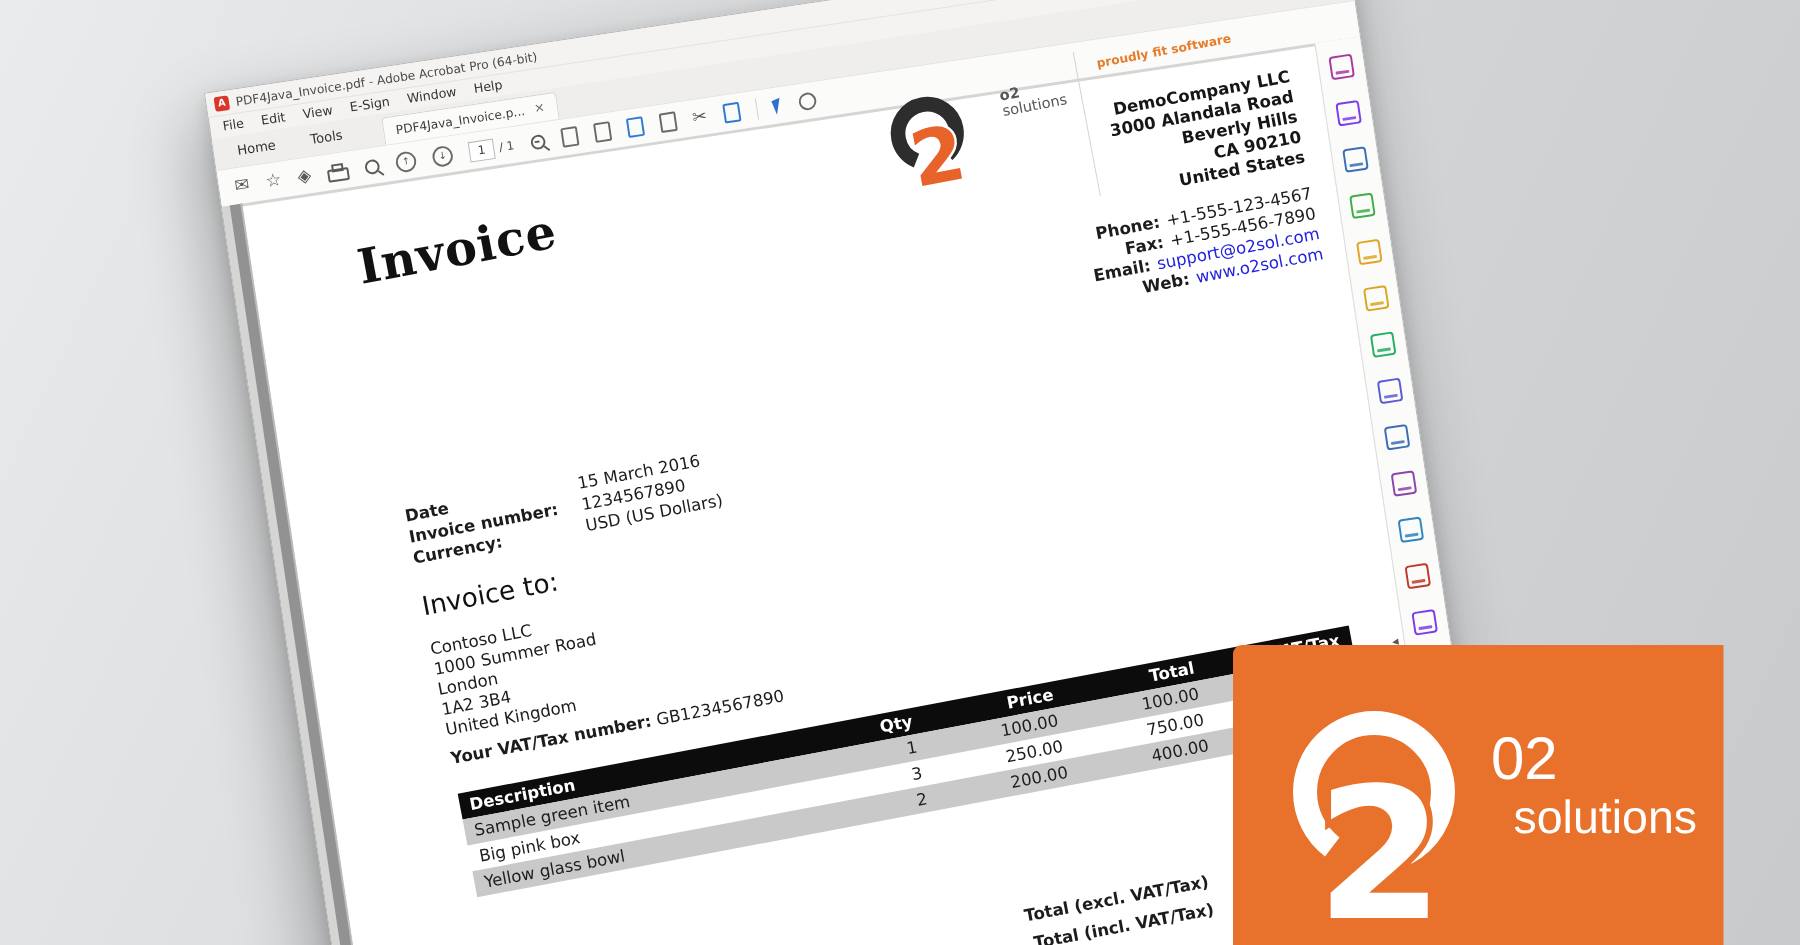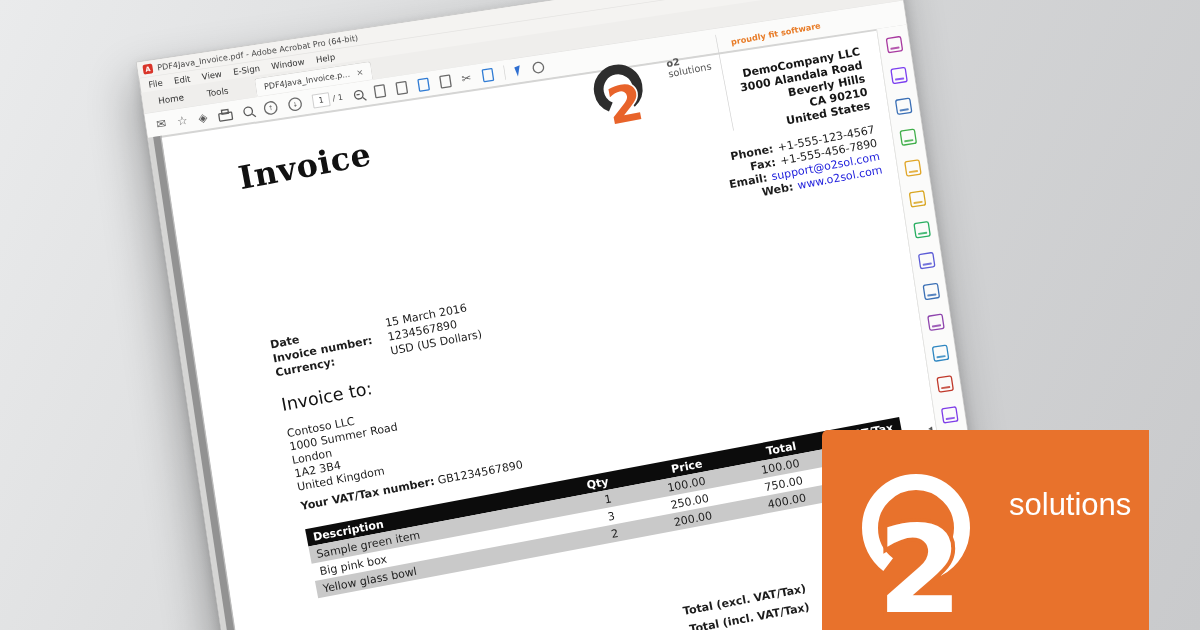--- a/index.html
+++ b/index.html
@@ -306,17 +306,18 @@
         </div>
     </div>
   </div>
 
   <div class="brand-card">
     <svg class="card-logo" width="150" height="176" viewBox="0 0 150 176">
       <circle cx="72" cy="74" r="46" fill="none" stroke="#ffffff" stroke-width="16" stroke-dasharray="50 52 300"></circle>
       <text id="cardLogoNum" x="76" y="158" text-anchor="middle" font-family="DejaVu Sans, sans-serif" font-size="122" font-weight="bold" fill="#ffffff" stroke="#e8722c" stroke-width="8" paint-order="stroke">2</text>
     </svg>
     <div class="card-text">
+      <div class="card-num">02</div>
       <div class="card-name">solutions</div>
     </div>
   </div>
 
 </div>
 
 </body></html>

